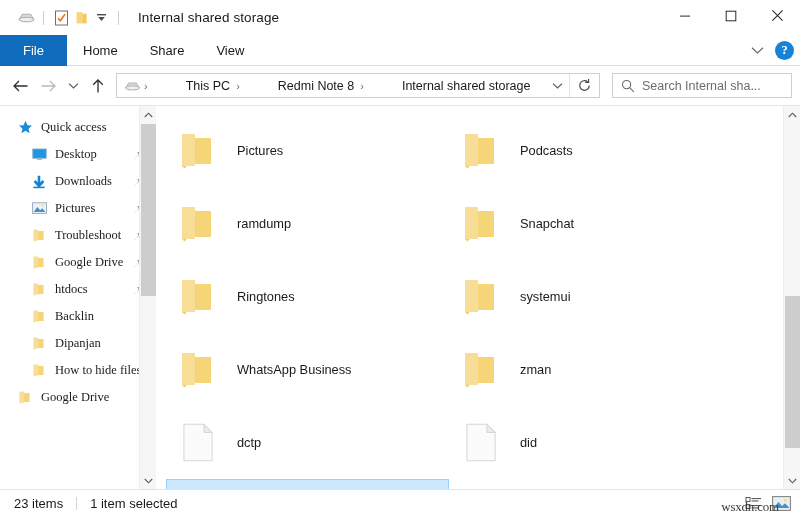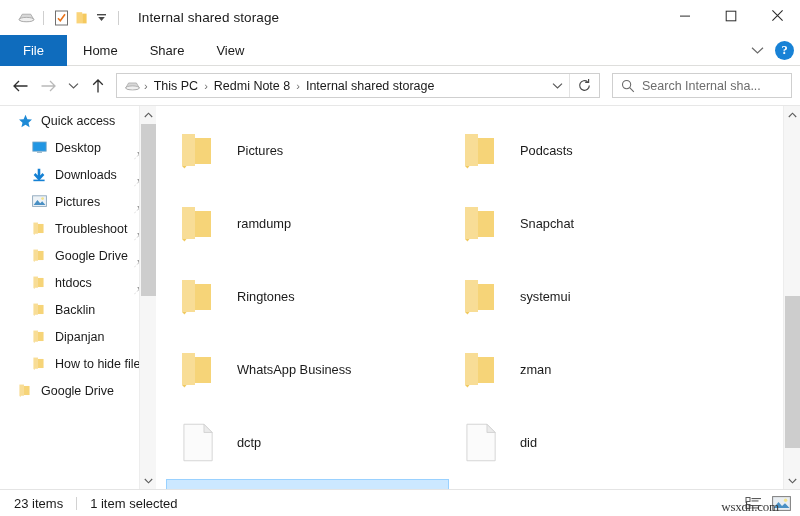--- a/index.html
+++ b/index.html
@@ -47,36 +47,36 @@
 
   
   .navbar { height:39px; min-height:39px; display:flex; align-items:center; padding:0 8px 0 6px; background:#fff; }
   .navbtn { width:28px; height:28px; display:flex; align-items:center; justify-content:center; }
   .navbtn.small { width:22px; }
   .addressbar {
     flex:1; height:25px; border:1px solid #cfcfcf; background:#fff; display:flex;
     align-items:center; margin-left:4px; min-width:0;
   }
   .crumbs { display:flex; align-items:center; flex:1; padding-left:6px; gap:0; min-width:0; overflow:hidden; }
-  .crumb { font-size:12.5px; color:#1a1a1a; white-space:nowrap; padding:0 3px; }
+  .crumb { font-size:12.5px; color:#1a1a1a; white-space:nowrap; padding:0 3px;margin-left:32px; }
   .crumb-sep { color:#6e6e6e; font-size:11px; padding:0 3px; display:flex; align-items:center; }
   .crumb-dd { width:24px; height:23px; display:flex; align-items:center; justify-content:center; }
   .refresh-btn { width:30px; height:23px; display:flex; align-items:center; justify-content:center; border-left:1px solid #e3e3e3; }
   .searchbox {
     width:180px; height:25px; border:1px solid #cfcfcf; background:#fff; margin-left:12px;
     display:flex; align-items:center; padding-left:8px; gap:7px;
   }
   .search-ph { font-size:12.5px; color:#6d6d6d; white-space:nowrap; overflow:hidden; }
 
   
   .body { flex:1; display:flex; min-height:0; border-top:1px solid #e7e7e7; }
 
   
   .sidebar { width:156px; min-width:156px; background:#fff; position:relative; overflow:hidden; padding-top:8px; }
-  .nav-item { height:27px; display:flex; align-items:flex-start; padding-left:16px; position:relative; white-space:nowrap; }
+  .nav-item { height:27px; display:flex; align-items:center; padding-left:16px; position:relative; white-space:nowrap;font-family:Liberation Serif, serif; }
   .nav-item.indent { padding-left:30px; }
   .nav-item.root { padding-left:16px; }
   .nav-icon { width:18px; min-width:18px; display:flex; align-items:center; justify-content:center; margin-right:7px; }
   .nav-label { font-size:12.5px; color:#1a1a1a; overflow:hidden; text-overflow:clip; white-space:nowrap; max-width:98px; }
   .nav-item.root .nav-label { max-width:108px; }
   .pin { position:absolute; right:12px; top:50%; transform:translateY(-50%); }
 
   
   .sb-scroll { position:absolute; right:0; top:0; bottom:0; width:17px; background:#f6f6f6; border-left:1px solid #ededed; }
   .sb-arrow { width:17px; height:17px; display:flex; align-items:center; justify-content:center; }

